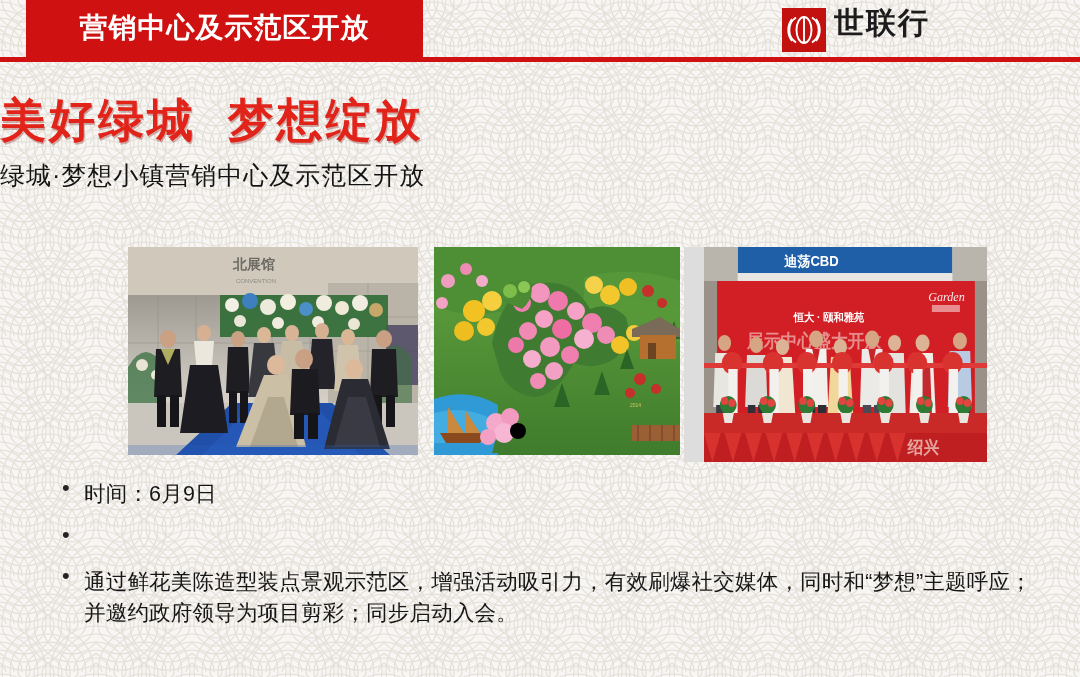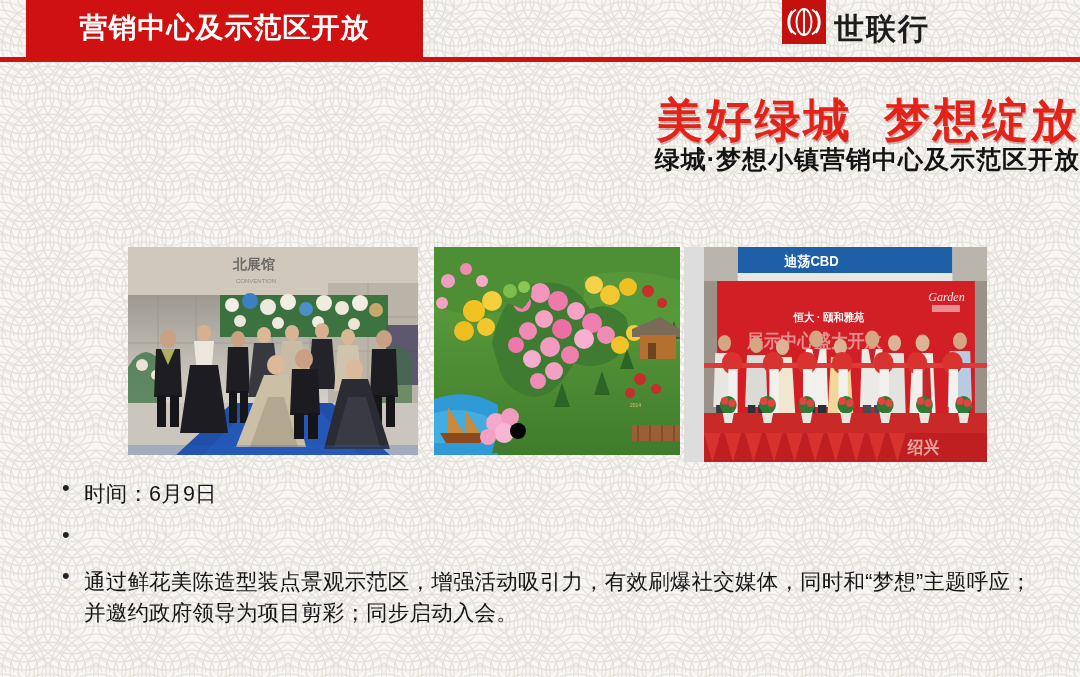--- a/index.html
+++ b/index.html
@@ -21,37 +21,37 @@
     display:flex; align-items:center; justify-content:center;
   }
   .header-tab-text {
     color:#ffffff; font-size:28px; font-weight:bold; letter-spacing:1px;
     line-height:1; padding-bottom:2px;
   }
   .header-rule {
     position:absolute; left:0; top:57px; width:1080px; height:5px;
     background:#cf1111;
   }
-  .brand { position:absolute; right:10px; top:0; display:flex; align-items:flex-end; gap:8px; }
+  .brand { position:absolute; right:10px; top:8px; display:flex; align-items:flex-start; gap:8px; }
   .brand-mark {
     width:44px; height:44px; background:#c2110f; position:relative; flex:none;
   }
   .brand-name {
     font-size:30px; font-weight:bold; color:#1c1c1c; letter-spacing:2px; line-height:1;
   }
 
   
-  .title-block { position:absolute; top:96px; left:0; width:1080px; text-align:right; z-index:3; }
+  .title-block { position:absolute; top:96px; left:0; width:1080px; text-align:left; z-index:3; }
   .main-title {
     font-size:46px; font-weight:bold; color:#e2231a; letter-spacing:3px;
     text-shadow:1px 2px 0 rgba(120,10,5,0.30);
     line-height:1.05; white-space:pre;
   }
   .sub-title {
-    font-size:25px; color:#141414; letter-spacing:1px; line-height:1.2;font-weight:bold;
+    margin-top:16px; font-size:25px; color:#141414; letter-spacing:1px; line-height:1.2;
   }
 
   
   .photos { position:absolute; top:247px; left:0; width:1076px; height:220px; z-index:3; }
   .photo { position:absolute; overflow:hidden; background:#ddd; }
   #photo-1 { left:128px; top:0px;  width:290px; height:208px; }
   #photo-2 { left:434px; top:0px;  width:246px; height:208px; }
   #photo-3 { left:684px; top:0px;  width:303px; height:215px;padding-left:20px; }
   .photo svg { display:block; width:100%; height:100%; }
 

